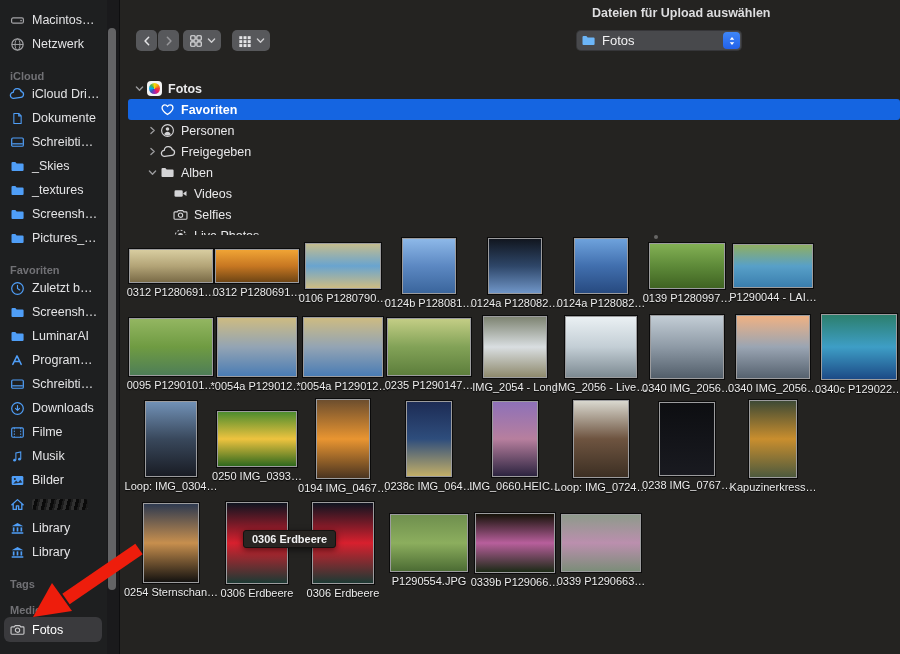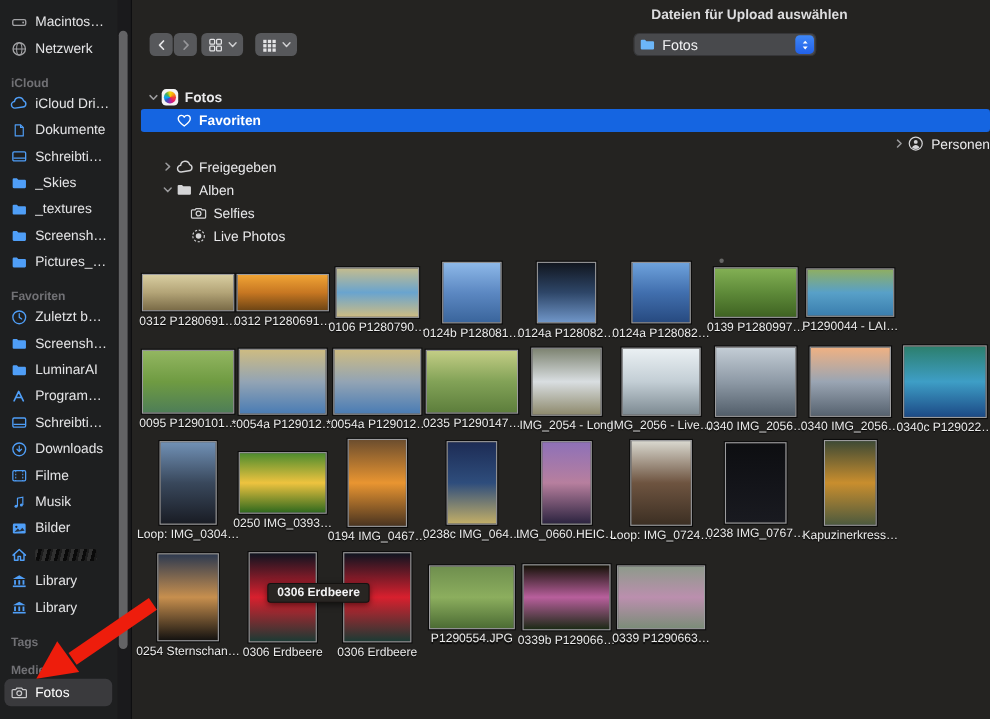--- a/index.html
+++ b/index.html
@@ -365,21 +365,21 @@
         </div>
         <div class="tree-row selected" style="padding-left: 18px;">
           <span class="slot"></span>
           <span class="icn">
             <svg viewBox="0 0 16 16" width="15" height="15">
               <path d="M8 13.4C4.2 10.6 2.2 8.6 2.2 6.3c0-1.8 1.4-3.2 3-3.2 1.1 0 2.2.6 2.8 1.7.6-1.1 1.7-1.7 2.8-1.7 1.6 0 3 1.4 3 3.2 0 2.3-2 4.3-5.8 7.1z" fill="none" stroke="currentColor" stroke-width="1.4" stroke-linejoin="round"></path>
             </svg>
           </span>
           <span class="label">Favoriten</span>
         </div>
-        <div class="tree-row" style="padding-left: 18px; justify-content: flex-end;">
+        <div class="tree-row" style="padding-left: 18px;">
           <span class="slot">
             <svg viewBox="0 0 16 16" width="9" height="9">
               <path d="M5.2 2.5L11 8l-5.8 5.5" fill="none" stroke="currentColor" stroke-width="2.4" stroke-linecap="round" stroke-linejoin="round"></path>
             </svg>
           </span>
           <span class="icn">
             <svg viewBox="0 0 16 16" width="15" height="15">
               <circle cx="8" cy="8" r="6.3" fill="none" stroke="currentColor" stroke-width="1.2"></circle>
               <circle cx="8" cy="6.4" r="1.9" fill="currentColor"></circle>
               <path d="M4.4 12.1c.8-1.8 2-2.7 3.6-2.7s2.8.9 3.6 2.7a6.3 6.3 0 01-7.2 0z" fill="currentColor"></path>
@@ -405,20 +405,30 @@
             <svg viewBox="0 0 16 16" width="9" height="9">
               <path d="M2.5 5.2L8 11l5.5-5.8" fill="none" stroke="currentColor" stroke-width="2.4" stroke-linecap="round" stroke-linejoin="round"></path>
             </svg>
           </span>
           <span class="icn">
             <svg viewBox="0 0 16 16" width="15" height="15">
               <path d="M1.6 4.4a1.1 1.1 0 011.1-1.1h3l1.4 1.4h6.3a1.1 1.1 0 011.1 1.1v6a1.1 1.1 0 01-1.1 1.1H2.7a1.1 1.1 0 01-1.1-1.1z" fill="currentColor"></path>
             </svg>
           </span>
           <span class="label">Alben</span>
+        </div>
+        <div class="tree-row" style="padding-left: 31px;">
+          <span class="slot"></span>
+          <span class="icn">
+            <svg viewBox="0 0 16 16" width="15" height="15">
+              <rect x="1.6" y="4.6" width="8.8" height="6.8" rx="1.4" fill="currentColor"></rect>
+              <path d="M11 7.6l3.4-2.2v5.2L11 8.4z" fill="currentColor"></path>
+            </svg>
+          </span>
+          <span class="label">Videos</span>
         </div>
         <div class="tree-row" style="padding-left: 31px;">
           <span class="slot"></span>
           <span class="icn">
             <svg viewBox="0 0 16 16" width="15" height="15">
               <path d="M2 5.2h2.6l1-1.4h4.8l1 1.4H14a.9.9 0 01.9.9v6a.9.9 0 01-.9.9H2a.9.9 0 01-.9-.9v-6a.9.9 0 01.9-.9z" fill="none" stroke="currentColor" stroke-width="1.2" stroke-linejoin="round"></path>
               <circle cx="8" cy="8.7" r="2.3" fill="none" stroke="currentColor" stroke-width="1.2"></circle>
             </svg>
           </span>
           <span class="label">Selfies</span>

